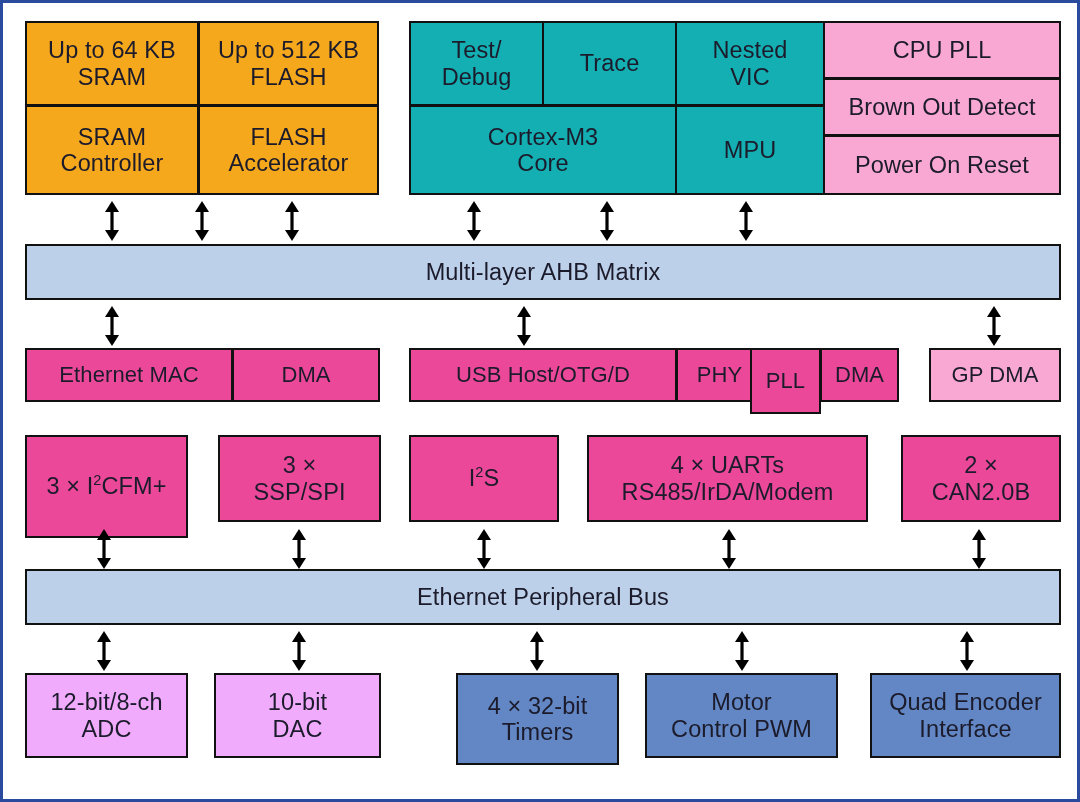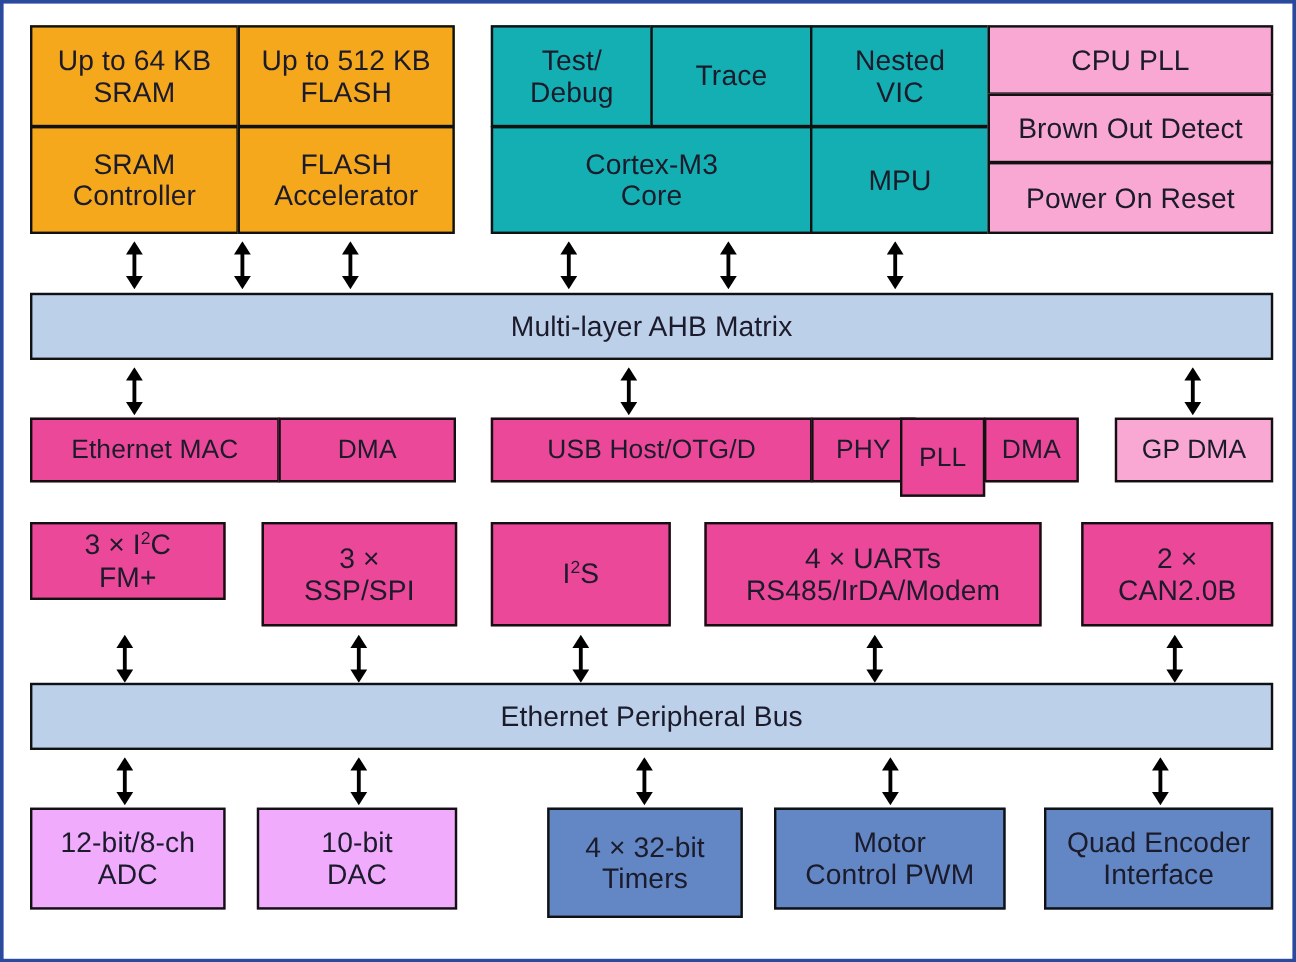--- a/index.html
+++ b/index.html
@@ -167,21 +167,21 @@
     <div class="blk c-purple fs-md" style="left:22px;top:345px;width:208px;height:54px;">Ethernet MAC</div>
     <div class="blk c-purple fs-md" style="left:229px;top:345px;width:148px;height:54px;">DMA</div>
 
     <div class="blk c-purple fs-md" style="left:406px;top:345px;width:268px;height:54px;">USB Host/OTG/D</div>
     <div class="blk c-purple fs-md" style="left:673px;top:345px;width:87px;height:54px;">PHY</div>
     <div class="blk c-purple fs-md" style="left:747px;top:345px;width:71px;height:66px;">PLL</div>
     <div class="blk c-purple fs-md" style="left:817px;top:345px;width:79px;height:54px;">DMA</div>
 
     <div class="blk c-lime fs-md" style="left:926px;top:345px;width:132px;height:54px;">GP DMA</div>
 
-    <div class="blk c-purple fs-lg" style="left:22px;top:432px;width:163px;height:65px;flex-direction:column;">
+    <div class="blk c-purple fs-lg" style="left:22px;top:432px;width:163px;height:103px;flex-direction:row;">
       <span class="nowrap"><span style="display:inline">3 × I</span><sup>2</sup><span style="display:inline">C</span></span>
       <span>FM+</span>
     </div>
 
     <div class="blk c-purple fs-lg" style="left:215px;top:432px;width:163px;height:87px;">3 ×
 SSP/SPI</div>
 
     <div class="blk c-purple fs-lg" style="left:406px;top:432px;width:150px;height:87px;flex-direction:column;">
       <span class="nowrap"><span style="display:inline">I</span><sup>2</sup><span style="display:inline">S</span></span>
     </div>

